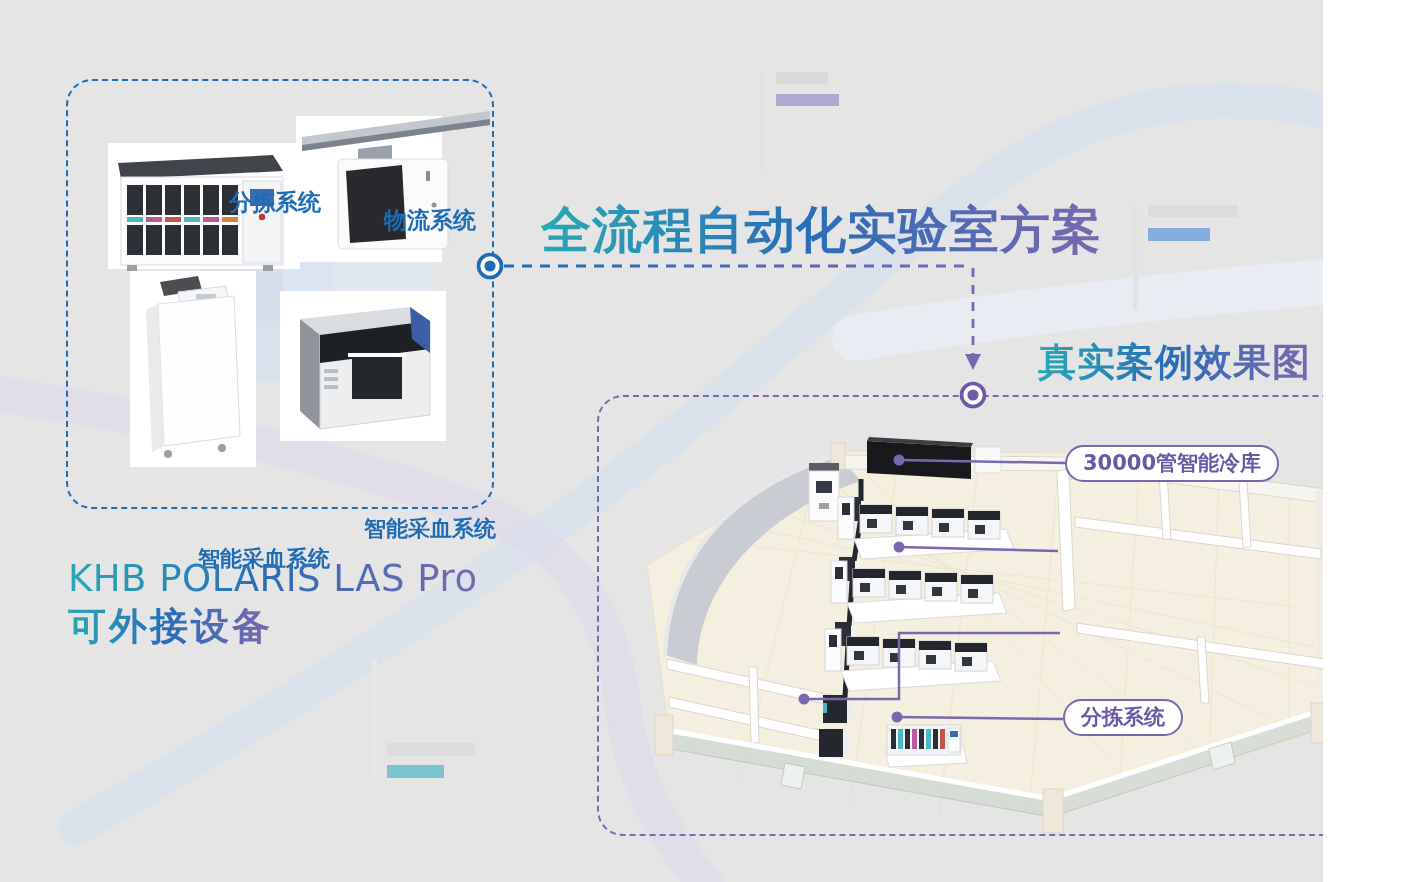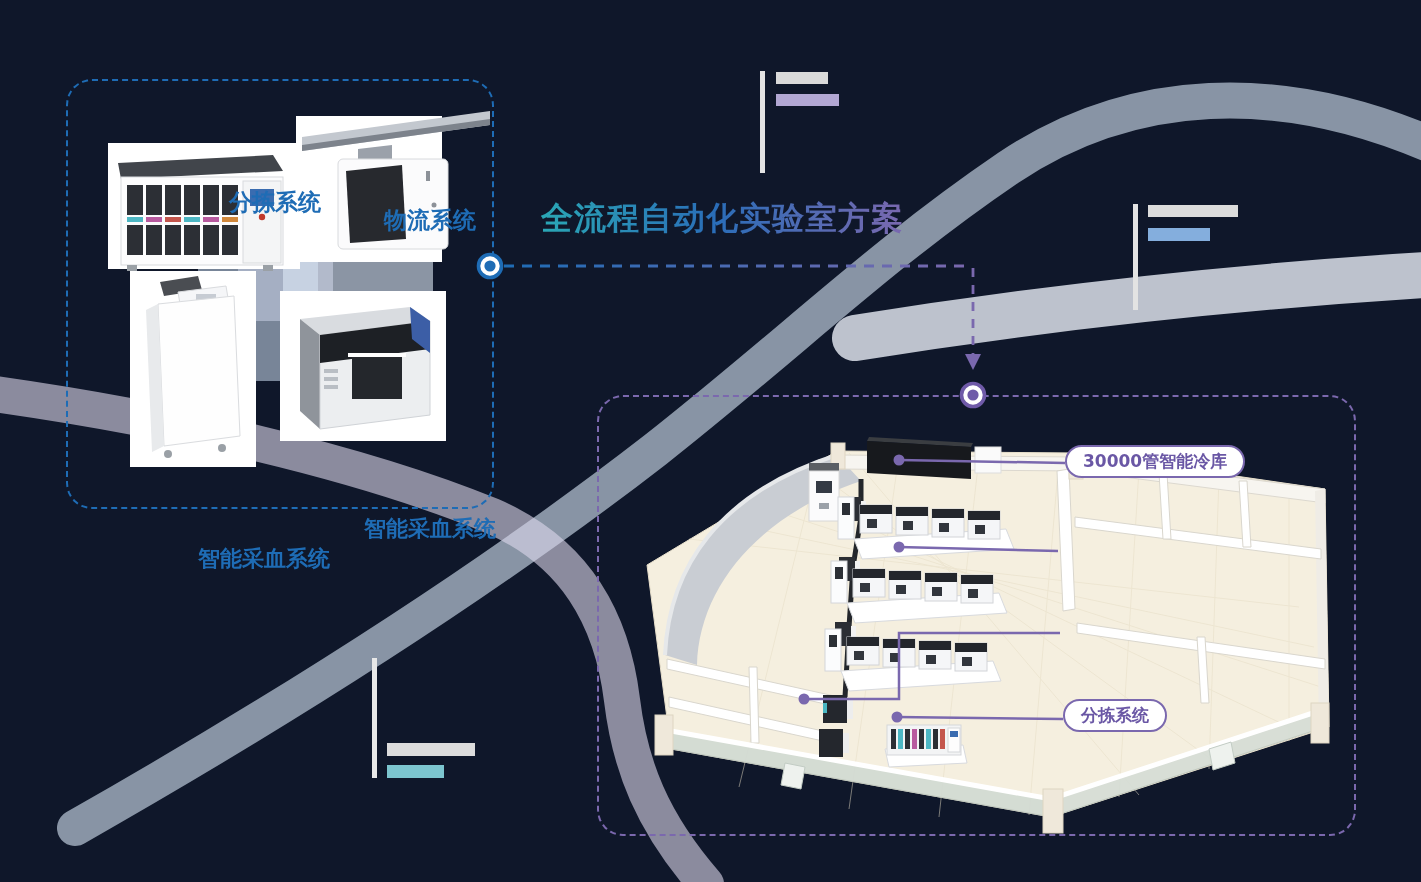--- a/index.html
+++ b/index.html
@@ -1,45 +1,45 @@
 <!DOCTYPE html>
 <html><head>
 <meta charset="utf-8">
 <style>
   html,body{margin:0;padding:0;background:#ffffff;}
   body{font-family:"DejaVu Sans","Liberation Sans",sans-serif;}
-  .canvas{position:relative;width:1421px;height:882px;background:#0f172a;overflow:hidden;}
+  .canvas{position:relative;width:1307px;height:882px;background:#e5e5e5;overflow:hidden;padding-left:16px;}
   svg{display:block;}
   .abs{position:absolute;}
   .bg-ribbons{position:absolute;left:0;top:0;pointer-events:none;}
   .overlay{position:absolute;left:0;top:0;pointer-events:none;}
 
   
   .panel{position:absolute;border-radius:26px;background:transparent;}
   .panel.left{left:66px;top:79px;width:424px;height:426px;border:2.5px dashed #1e6cb5;}
   .panel.right{left:597px;top:395px;width:755px;height:437px;border:2.5px dashed #7b68ae;}
 
   
   .grad{background:linear-gradient(90deg,#2aa7b5 0%,#2a6db8 48%,#7a68af 100%);
         -webkit-background-clip:text;background-clip:text;color:transparent;}
-  .title-main{left:541px;top:197px;font-size:32px;font-weight:bold;letter-spacing:1px;white-space:nowrap;}
+  .title-main{left:541px;top:197px;font-size:50px;font-weight:bold;letter-spacing:1px;white-space:nowrap;}
   .title-case{left:1038px;top:337px;font-size:38px;font-weight:bold;letter-spacing:1px;white-space:nowrap;}
   .brand-1{left:68px;top:557px;font-size:37px;font-weight:500;letter-spacing:0.5px;white-space:nowrap;}
   .brand-2{left:68px;top:601px;font-size:38px;font-weight:bold;letter-spacing:3px;white-space:nowrap;}
 
   
   .dev-label{position:absolute;color:#1e6cb5;font-weight:bold;white-space:nowrap;transform:translateX(-50%);}
   .dev-label.l1{left:207px;top:106px;font-size:23px;}
   .dev-label.l2{left:362px;top:92px;font-size:23px;margin-top:32px;}
   .dev-label.l3{left:196px;top:463px;font-size:22px;}
   .dev-label.l4{left:362px;top:433px;font-size:22px;}
 
   
   .pill{position:absolute;background:#ffffff;border:2.5px solid #7a68ae;border-radius:999px;
-        color:#6a57a5;font-weight:bold;font-size:17px;line-height:1;padding:6px 16px;white-space:nowrap;}
+        color:#6a57a5;font-weight:bold;font-size:21px;line-height:1;padding:6px 16px;white-space:nowrap;}
   .pill.p1{left:466px;top:48px;}
   .pill.p2{left:459px;top:136px;}
   .pill.p3{left:461px;top:218px;}
   .pill.p4{left:464px;top:302px;}
 
   
   .bar{position:absolute;}
   .vbar{background:#e3e3e3;width:5px;}
   .c1-v{left:760px;top:71px;height:102px;}
   .c1-g{left:776px;top:72px;width:52px;height:12px;background:#dadada;}
@@ -136,21 +136,24 @@
       </g>
     </svg>
 
     <div class="dev-label l1">分拣系统</div>
     <div class="dev-label l2">物流系统</div>
     <div class="dev-label l3">智能采血系统</div>
     <div class="dev-label l4">智能采血系统</div>
   </div>
 
   <div class="abs grad title-main">全流程自动化实验室方案</div>
-
+  <div class="abs grad title-case">真实案例效果图</div>
+
+  <div class="abs grad brand-1">KHB POLARIS LAS Pro</div>
+  <div class="abs grad brand-2">可外接设备</div>
 
   <div class="panel right">
     <svg width="755" height="437" viewBox="0 0 755 437">
 
       <path d="M 48,168 L 238,54 L 478,56 L 726,92 L 730,330 L 452,420 L 72,352 Z" fill="#f5efdf" stroke="#e8e0cc"></path>
       <g stroke="#e5dcc4" stroke-width="1" opacity="0.5">
         <line x1="90" y1="142" x2="700" y2="210"></line>
           <line x1="120" y1="124" x2="715" y2="250"></line>
         <line x1="150" y1="106" x2="722" y2="290"></line>
           <line x1="180" y1="88" x2="690" y2="330"></line>

